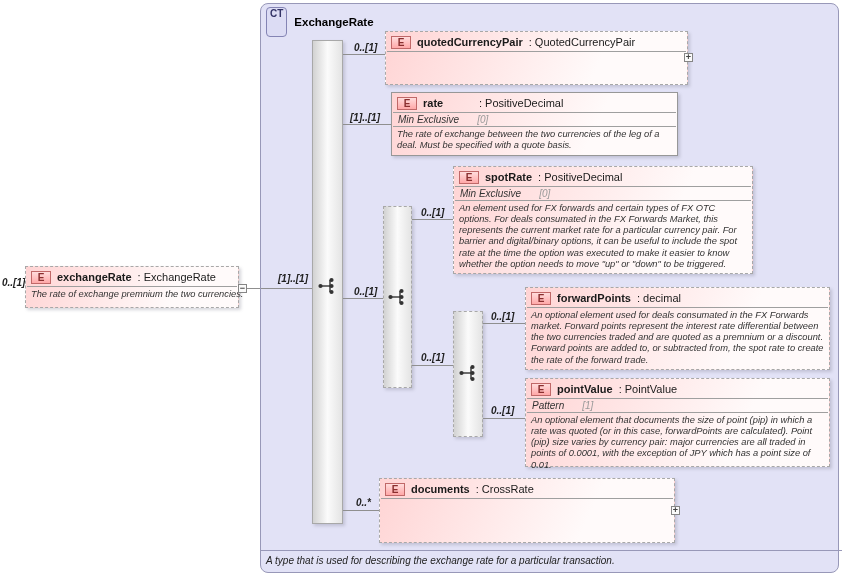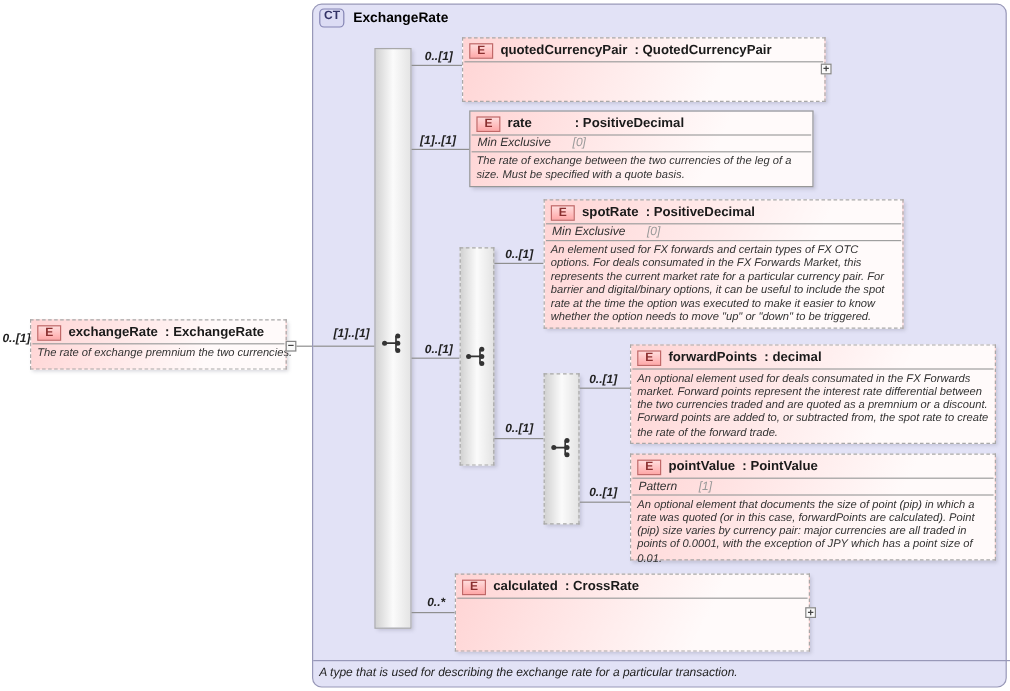--- a/index.html
+++ b/index.html
@@ -3,37 +3,37 @@
 <meta charset="utf-8">
 <style>
   html,body{margin:0;padding:0;background:#ffffff;font-family:"Liberation Sans",sans-serif;}
   #stage{position:relative;width:842px;height:576px;background:#ffffff;overflow:hidden;}
   *{box-sizing:border-box;}
 
   
   .ct-box{position:absolute;left:260px;top:3px;width:579px;height:570px;
           background:#e2e2f6;border:1px solid #9898b8;border-radius:8px;}
   .ct-header{position:absolute;left:266px;top:7px;display:flex;gap:7px;align-items:center;}
-  .ct-badge{min-width:20px;height:16px;padding:0 3px;border:1px solid #8484b4;border-radius:4px;
+  .ct-badge{min-width:20px;height:30px;padding:0 3px;border:1px solid #8484b4;border-radius:4px;
             background:#dcdcf4;color:#333366;font-size:10px;font-weight:bold;line-height:12px;text-align:center;}
   .ct-title{font-weight:bold;font-size:11.5px;color:#000;}
   .ct-footer{position:absolute;left:261px;top:550px;width:658px;border-top:1px solid #9898b8;
              font-style:italic;font-size:10px;color:#222;padding:4px 2px 0 5px;}
 
   
   .el-box{position:absolute;border:1px dashed #a8a8a8;
           background:linear-gradient(115deg,#ffd4d4,#fffafa 70%);
           box-shadow:2px 2px 3px rgba(110,110,130,0.28);}
   .el-box.solid{border-style:solid;border-color:#979797;}
   .el-header{display:flex;align-items:center;gap:6px;padding:3px 5px 2px 5px;height:19px;}
   .e-badge{flex:0 0 auto;width:20px;height:13px;line-height:12px;text-align:center;font-size:10px;font-weight:bold;
            color:#8a2f2f;background:linear-gradient(#ffdcdc,#ffa8a8);border:1px solid #c06868;}
   .el-name{font-weight:bold;font-size:11px;color:#1a1a1a;white-space:nowrap;}
   .el-name.gap{display:inline-block;min-width:50px;}
-  .el-type{font-weight:bold;font-size:11px;color:#1a1a1a;white-space:nowrap;}
+  .el-type{font-weight:normal;font-size:11px;color:#1a1a1a;white-space:nowrap;}
   .el-sep{border-top:1px solid #9f9f9f;margin:0 1px;}
   .facet-row{display:flex;align-items:center;font-style:italic;font-size:10px;color:#333;
              padding:1px 5px;border-top:1px solid #9f9f9f;border-bottom:1px solid #9f9f9f;margin:0 1px;text-align:right;}
   .facet-value{color:#999;margin-left:18px;}
   .el-desc{font-style:italic;font-size:9.3px;color:#333;padding:2px 5px 3px 5px;line-height:1.2;}
   .nowrap{white-space:nowrap;}
 
   
   .bar{position:absolute;background:linear-gradient(to right,#d2d2d2,#fbfbfb 50%,#e4e4e4);
        border:1px solid #a8a8a8;box-shadow:2px 2px 3px rgba(110,110,130,0.28);}
@@ -104,21 +104,21 @@
   <div class="el-box solid" style="left:391px;top:92px;width:287px;height:64px;">
     <div class="el-header">
       <span class="e-badge">E</span>
       <span class="el-name gap">rate</span>
       <span class="el-type">: PositiveDecimal</span>
     </div>
     <div class="facet-row">
       <span>Min Exclusive</span>
       <span class="facet-value">[0]</span>
     </div>
-    <div class="el-desc">The rate of exchange between the two currencies of the leg of a size. Must be specified with a quote basis.</div>
+    <div class="el-desc">The rate of exchange between the two currencies of the leg of a deal. Must be specified with a quote basis.</div>
   </div>
 
   <div class="hline" style="left:343px;top:298px;width:40px;"></div>
   <div class="card" style="left:354px;top:286px;">0..[1]</div>
   <div class="bar dashed" style="left:383px;top:206px;width:29px;height:182px;"></div>
   <svg class="seq-icon" style="left:387px;top:287px;" viewBox="0 0 20 20">
     <line x1="3" y1="10" x2="13" y2="10" stroke="#333" stroke-width="1.4"></line>
     <line x1="13" y1="4" x2="13" y2="16" stroke="#333" stroke-width="1.4"></line>
     <circle cx="3.5" cy="10" r="2.1" fill="#333"></circle>
     <circle cx="14.5" cy="4" r="2.1" fill="#333"></circle>
@@ -178,20 +178,20 @@
       <span class="facet-value">[1]</span>
     </div>
     <div class="el-desc">An optional element that documents the size of point (pip) in which a rate was quoted (or in this case, forwardPoints are calculated). Point (pip) size varies by currency pair: major currencies are all traded in points of 0.0001, with the exception of JPY which has a point size of 0.01.</div>
   </div>
 
   <div class="hline" style="left:343px;top:510px;width:36px;"></div>
   <div class="card" style="left:356px;top:497px;">0..*</div>
   <div class="el-box" style="left:379px;top:478px;width:296px;height:65px;">
     <div class="el-header">
       <span class="e-badge">E</span>
-      <span class="el-name">calculated</span>
+      <span class="el-name">documents</span>
       <span class="el-type">: CrossRate</span>
     </div>
     <div class="el-sep"></div>
   </div>
   <div class="pm-box" style="left:671px;top:506px;">+</div>
 
 </div>
 
 </body></html>

